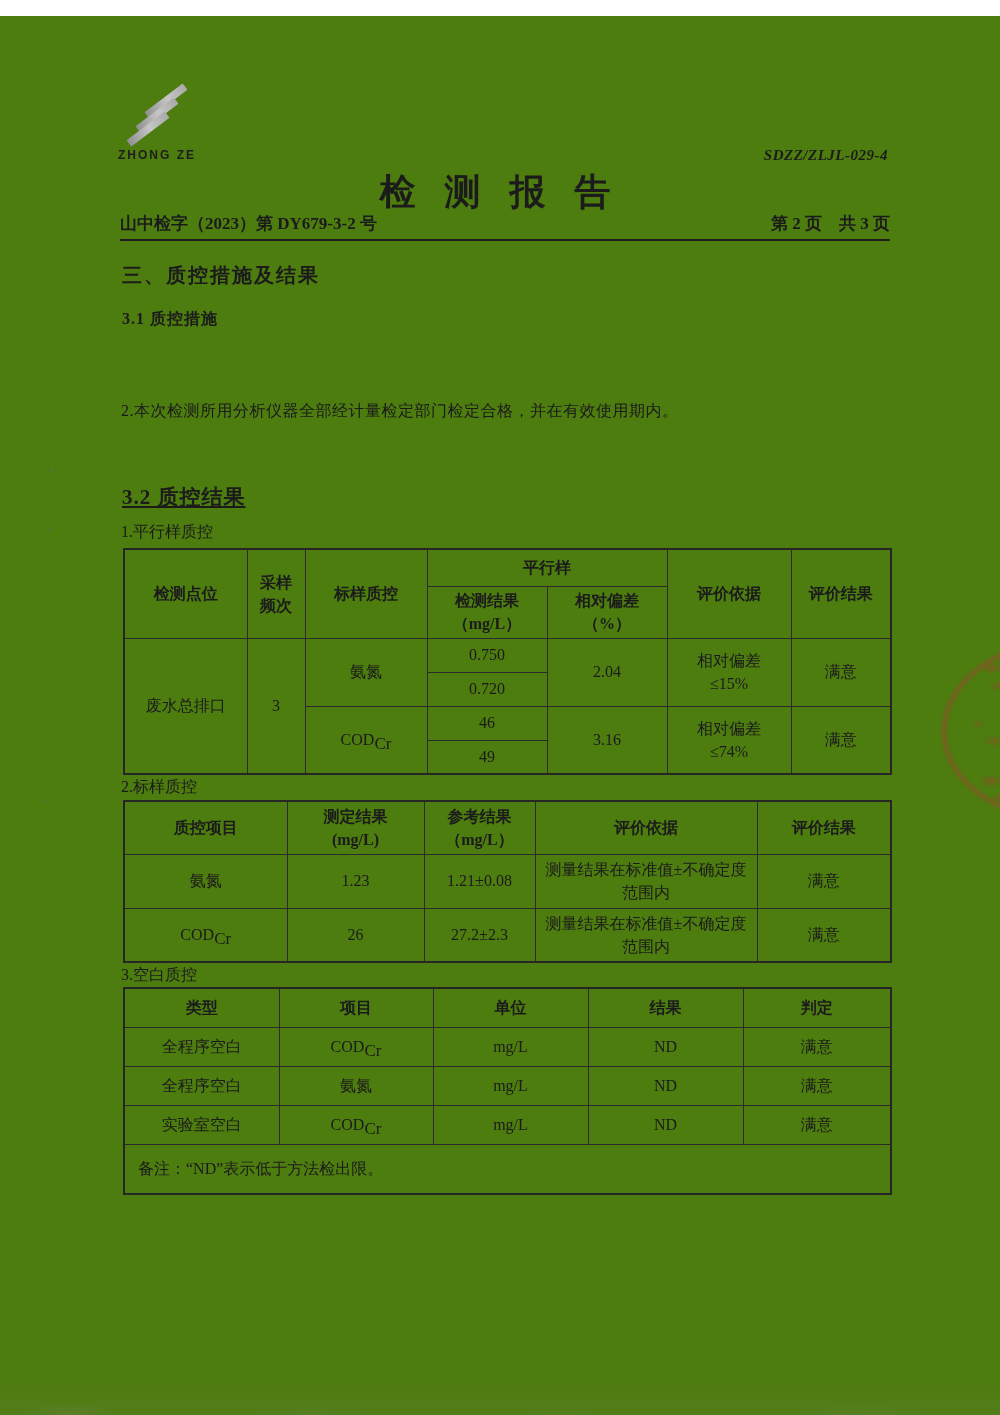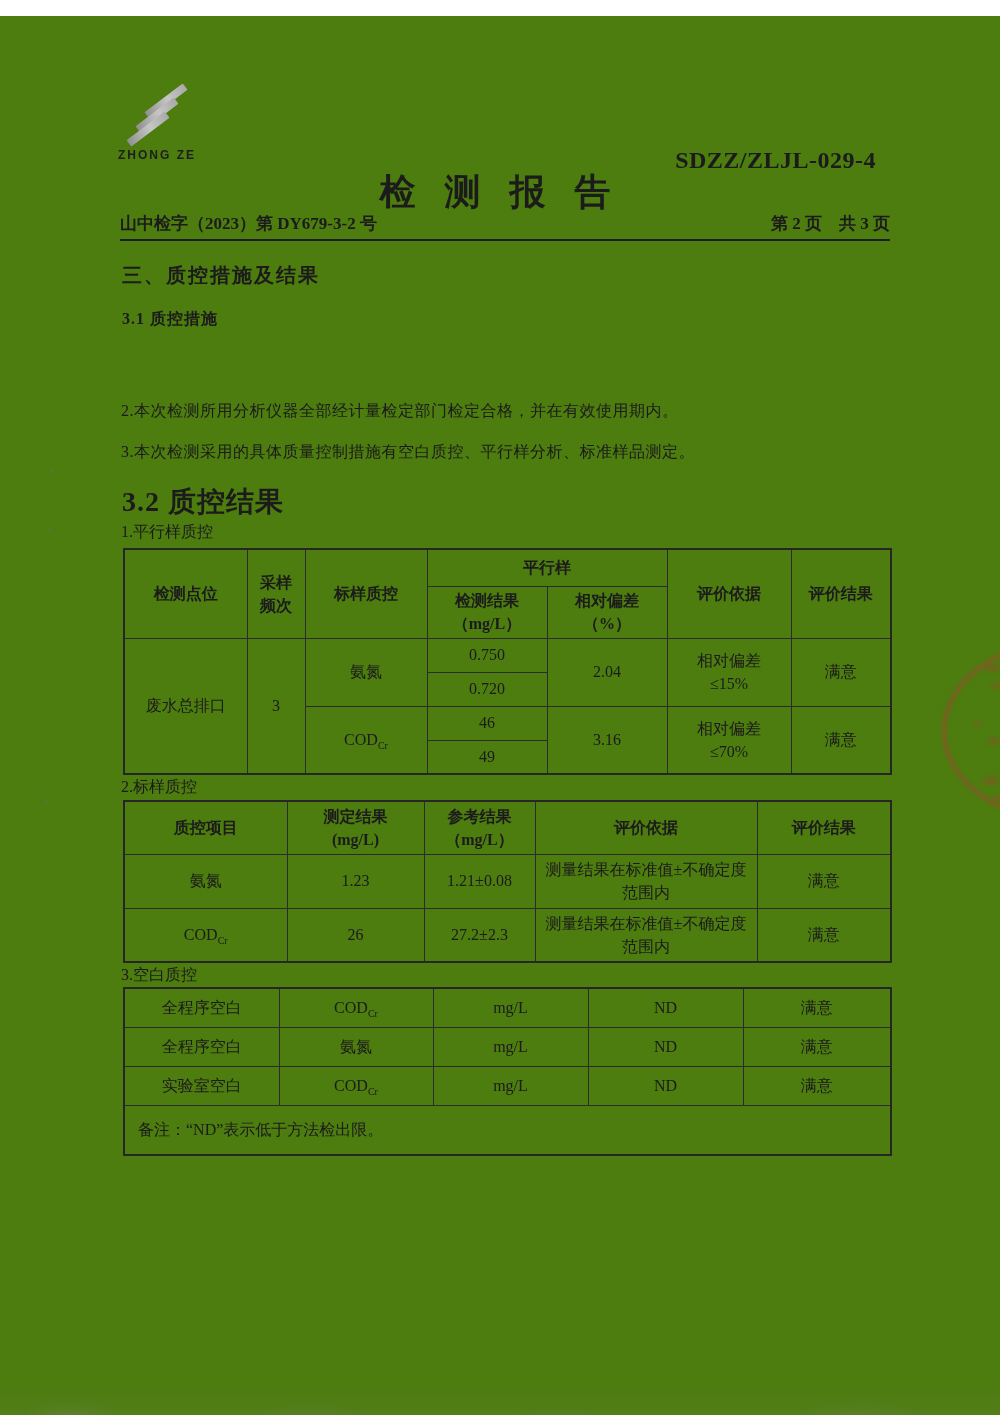--- a/index.html
+++ b/index.html
@@ -18,50 +18,50 @@
     transform:rotate(-37deg);
   }
   .logo-bars i:nth-child(1){left:18px;top:1px;}
   .logo-bars i:nth-child(2){left:9px;top:15px;}
   .logo-bars i:nth-child(3){left:0px;top:29px;}
   .logo-text{
     margin-top:6px;font-family:"Liberation Sans","DejaVu Sans",sans-serif;
     font-weight:bold;font-size:12px;letter-spacing:2px;color:#1e1e1e;
   }
   
-  .doc-code{position:absolute;top:131px;right:124px;font-weight:bold;font-size:24px;letter-spacing:.5px;}
+  .doc-code{position:absolute;top:131px;right:112px;font-weight:bold;font-size:15px;letter-spacing:.5px;font-style:italic;}
   .title{
     position:absolute;top:152px;left:0;width:100%;text-align:center;
     font-size:36px;font-weight:bold;letter-spacing:10px;
   }
   .meta-row{
     position:absolute;top:196px;left:120px;width:770px;height:27px;
     border-bottom:2px solid #1d1d1d;
     display:flex;justify-content:space-between;align-items:flex-start;
     font-weight:bold;font-size:17px;white-space:pre;
   }
   
   .sec-heading{position:absolute;left:122px;top:246px;font-size:20px;font-weight:bold;letter-spacing:2px;}
   .sub-heading1{position:absolute;left:122px;top:293px;font-size:16px;font-weight:bold;letter-spacing:1px;}
   .para{position:absolute;left:121px;width:740px;font-size:16px;letter-spacing:.5px;}
   .p1{top:343px;} .p2{top:385px;} .p3{top:426px;}
-  .sub-heading2{position:absolute;left:122px;top:467px;font-size:28px;font-weight:bold;letter-spacing:1px;}
+  .sub-heading2{position:absolute;left:122px;top:467px;font-size:21px;font-weight:bold;letter-spacing:1px;text-decoration:underline;}
   .tbl-label{position:absolute;left:121px;font-size:16px;}
   .lab1{top:506px;} .lab2{top:761px;} .lab3{top:949px;}
   
   table.tbl{
     position:absolute;left:123px;width:767px;border-collapse:collapse;table-layout:fixed;
     border:2px solid #262626;font-size:16px;
   }
   table.tbl td{
     border:1px solid #2b2b2b;text-align:center;vertical-align:middle;
     padding:0 3px;line-height:1.45;overflow:hidden;
   }
   table.tbl td.hd{font-weight:bold;}
-  sub{font-size:10px;line-height:0;}
+  sub{font-size:17px;line-height:0;}
   .t1{top:532px;}
   .t1 tr.h1{height:37px;} .t1 tr.h2{height:52px;} .t1 tr.b{height:34px;}
   .t2{top:784px;}
   .t2 tr.h{height:53px;padding-left:27px;} .t2 tr.b{height:54px;}
   .t2 td.basis-cell{padding:0 9px;}
   .t3{top:971px;}
   .t3 tr.h{height:39px;} .t3 tr.b{height:39px;} .t3 tr.note{height:50px;}
   .t3 td.note-cell{text-align:left;padding-left:13px;font-size:16px;}
   
   .stamp{position:absolute;top:612px;right:0;width:70px;height:200px;pointer-events:none;}
@@ -109,21 +109,20 @@
   <div class="doc-code">SDZZ/ZLJL-029-4</div>
   <div class="title">检 测 报 告</div>
   <div class="meta-row">
     <span>山中检字（2023）第 DY679-3-2 号</span>
     <span>第 2 页　共 3 页</span>
   </div>
 
   <div class="sec-heading">三、质控措施及结果</div>
   <div class="sub-heading1">3.1 质控措施</div>
   <div class="para p2">2.本次检测所用分析仪器全部经计量检定部门检定合格，并在有效使用期内。</div>
-  <div class="para p3">3.本次检测采用的具体质量控制措施有空白质控、平行样分析、标准样品测定。</div>
   <div class="sub-heading2">3.2 质控结果</div>
 
   <div class="tbl-label lab1">1.平行样质控</div>
   <table class="tbl t1">
     <colgroup>
       <col style="width:123px">
         <col style="width:58px">
         <col style="width:122px">
       <col style="width:120px">
         <col style="width:120px">
@@ -166,21 +165,21 @@
       </tr>
       <tr class="b">
         <td>0.720</td>
       </tr>
       <tr class="b">
         <td rowspan="2"><span>COD</span><sub>Cr</sub></td>
         <td>46</td>
         <td rowspan="2">3.16</td>
         <td rowspan="2">
           <div>相对偏差</div>
-          <div>≤70%</div>
+          <div>≤74%</div>
         </td>
         <td rowspan="2">满意</td>
       </tr>
       <tr class="b">
         <td>49</td>
       </tr>
     </tbody>
   </table>
 
   <div class="tbl-label lab2">2.标样质控</div>
@@ -226,20 +225,27 @@
   <div class="tbl-label lab3">3.空白质控</div>
   <table class="tbl t3">
     <colgroup>
       <col style="width:155px">
         <col style="width:154px">
         <col style="width:155px">
       <col style="width:155px">
         <col style="width:148px">
     </colgroup>
     <tbody>
+      <tr class="h">
+        <td class="hd">类型</td>
+        <td class="hd">项目</td>
+        <td class="hd">单位</td>
+        <td class="hd">结果</td>
+        <td class="hd">判定</td>
+      </tr>
       <tr class="b">
         <td>全程序空白</td>
         <td><span>COD</span><sub>Cr</sub></td>
         <td>mg/L</td>
         <td>ND</td>
         <td>满意</td>
       </tr>
       <tr class="b">
         <td>全程序空白</td>
         <td><span>氨氮</span><sub></sub></td>

